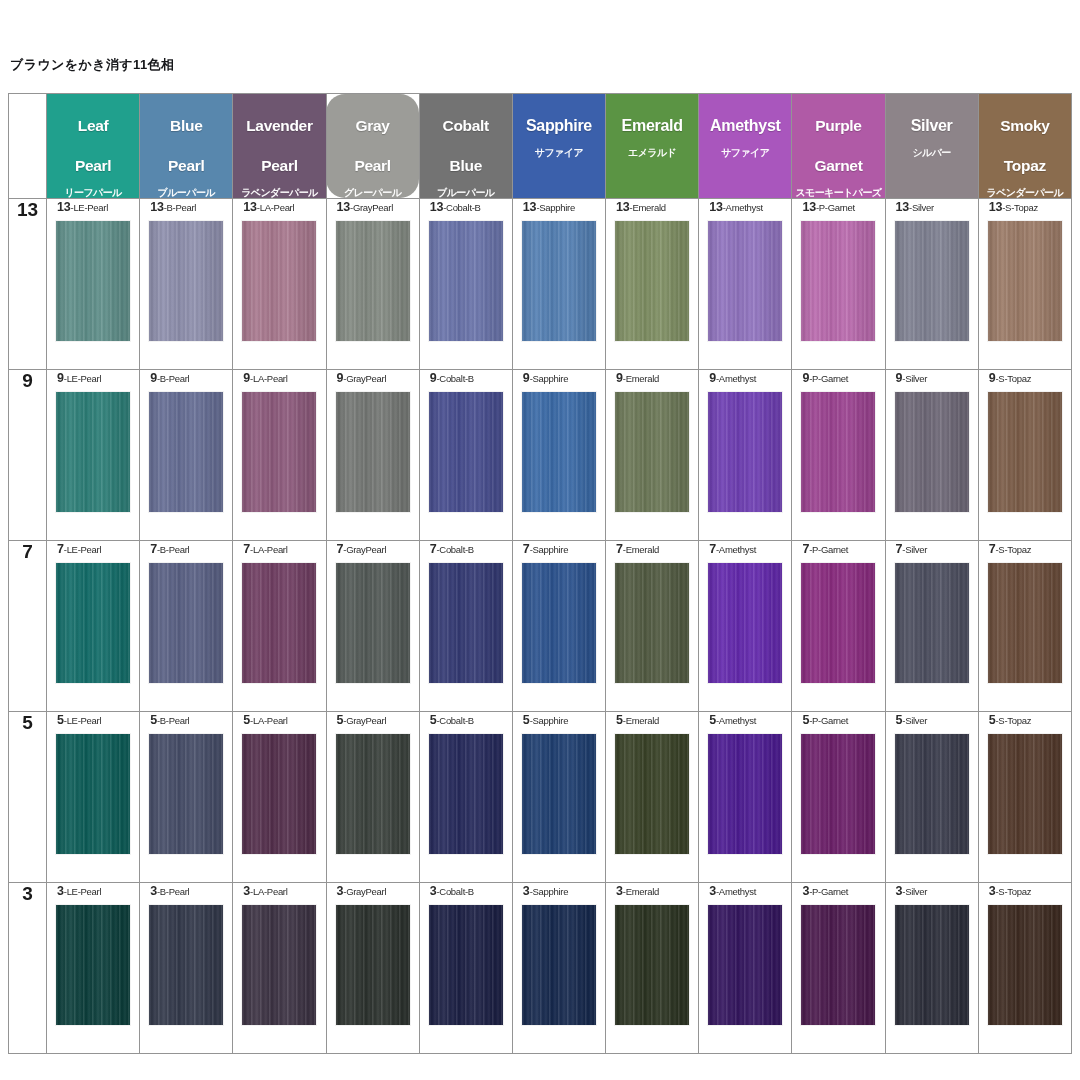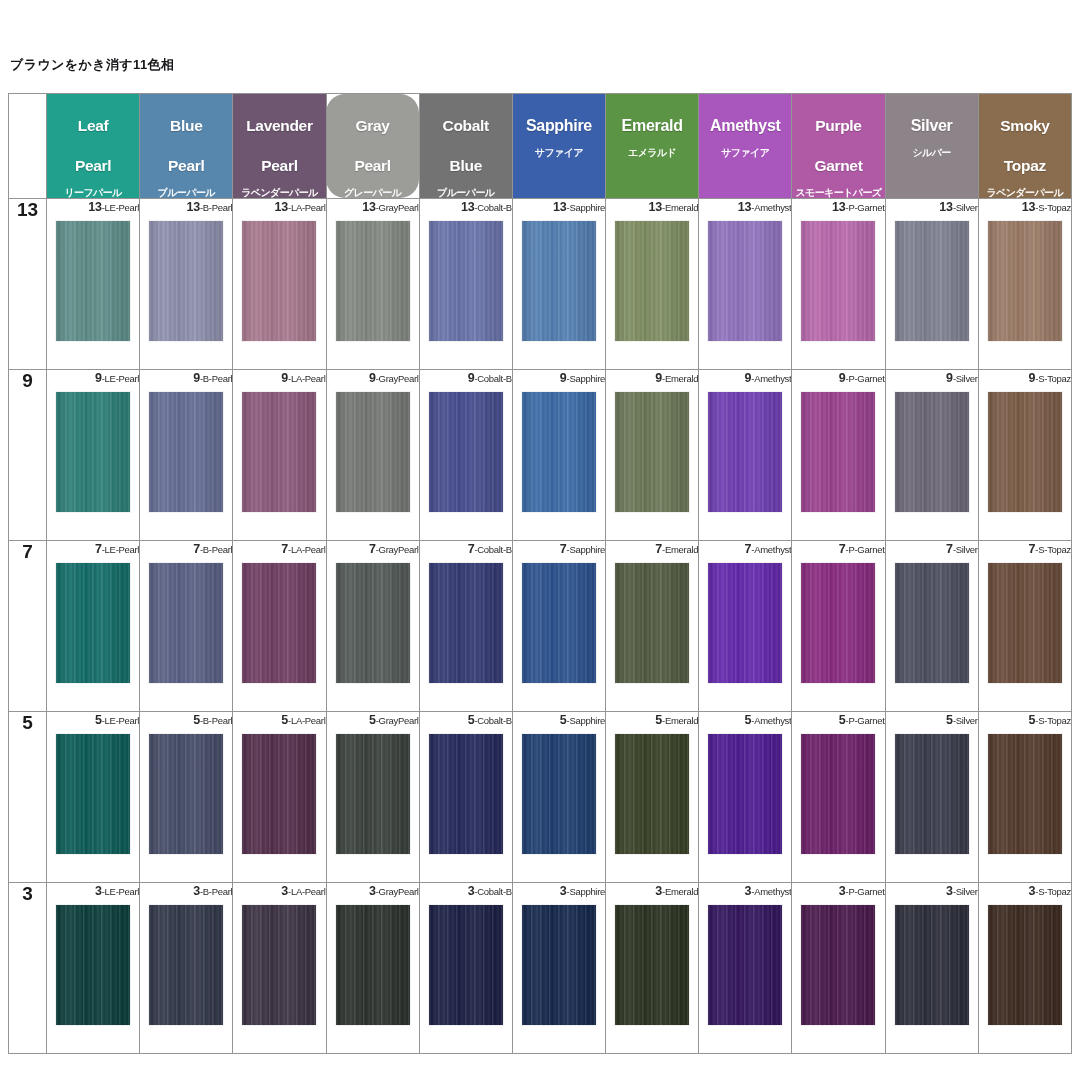--- a/index.html
+++ b/index.html
@@ -117,21 +117,21 @@
     border-top: 1px solid #bfbfbf;
     border-bottom: 1px solid #bfbfbf;
     position: relative;
   }
   .swatch-label {
     display: block;
     height: 16px;
     line-height: 16px;
     font-size: 10px;
     color: #2b2b2b;
-    text-align: right;
+    text-align: left;
     padding-left: 10px;
     white-space: nowrap;
     overflow: hidden;
   }
   .swatch-label .lvl {
     font-weight: bold;
     font-size: 12.5px;
     letter-spacing: -0.2px;
   }
   .swatch-label .nm {

